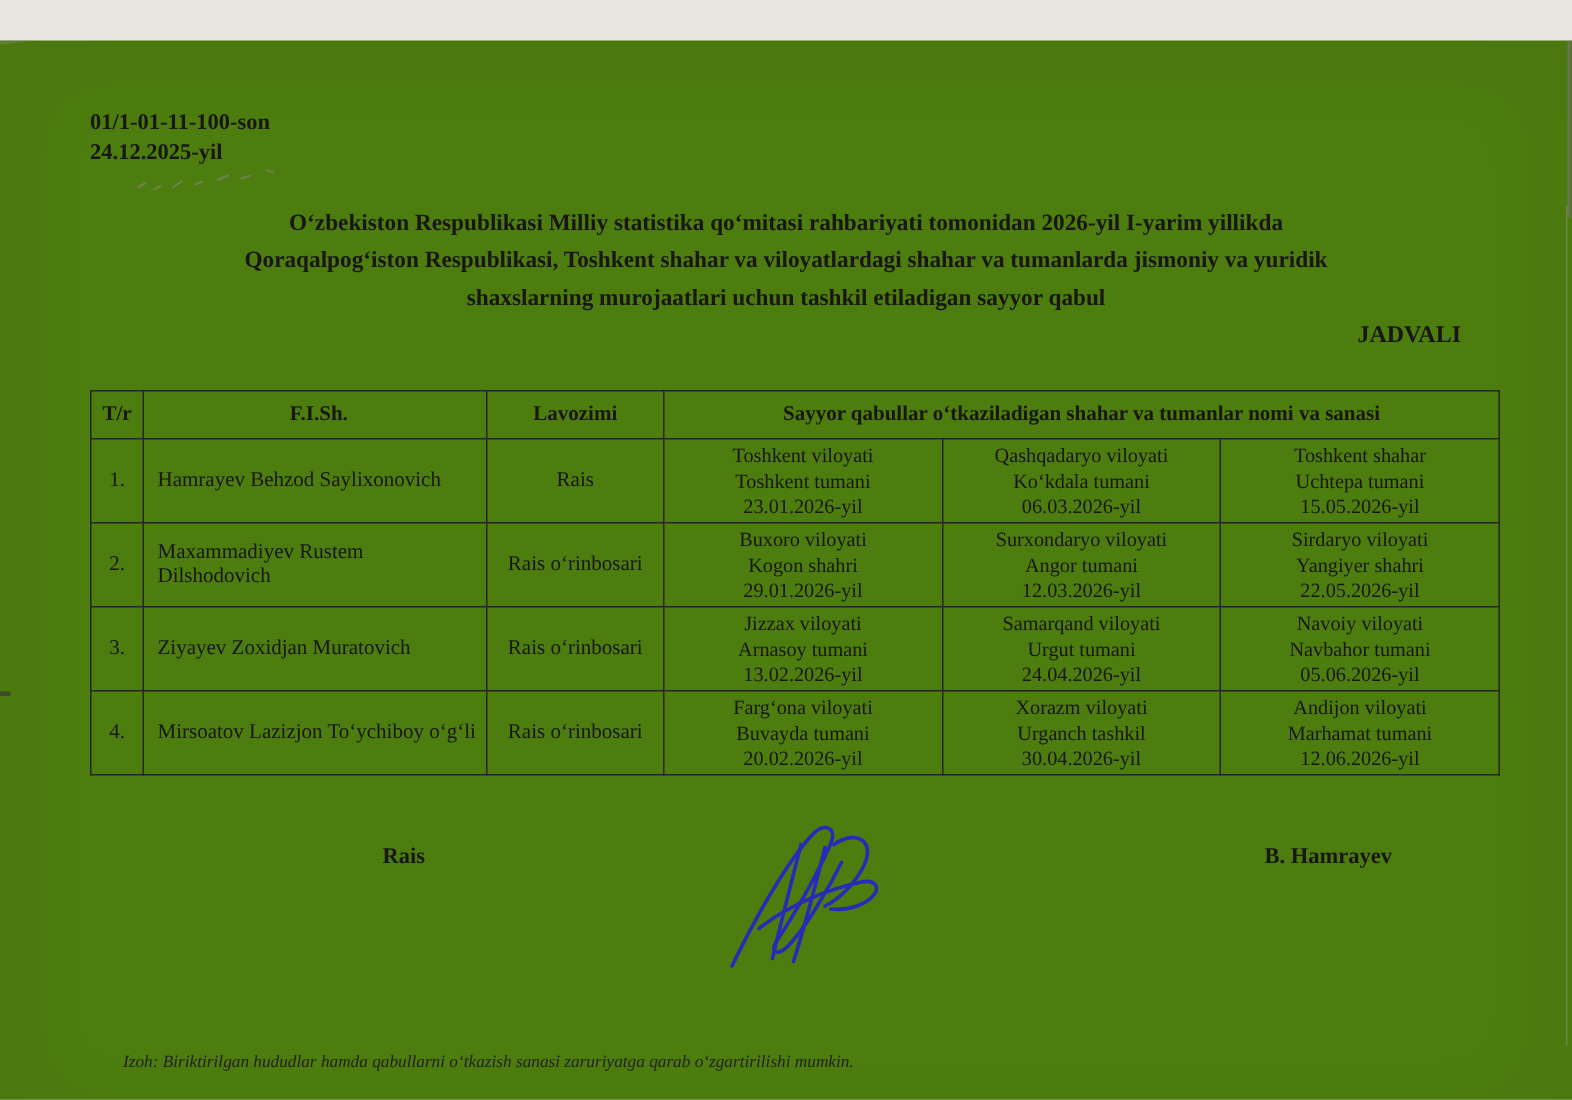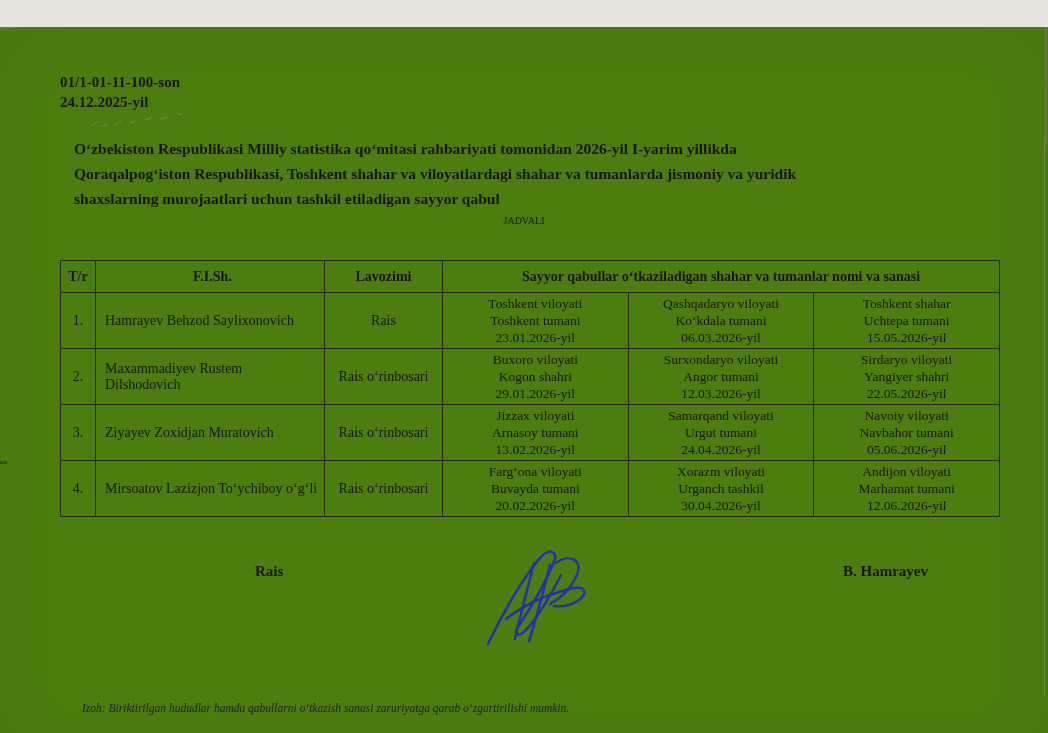--- a/index.html
+++ b/index.html
@@ -25,25 +25,25 @@
   .edge-left-dash    { position:absolute; left:0; top:434px; width:7px; height:3px; background:#3a3833; opacity:.7; }
   .pencil-smudge     { position:absolute; left:88px; top:86px; width:95px; height:16px; opacity:.5; }
   .corner-top-left   { position:absolute; left:0; top:0; width:40px; height:3px; background:#8a877f; opacity:.35; transform:rotate(-8deg); transform-origin:left top; }
 
   .ref-block {
     position: absolute; left: 60px; top: 45px;
     font-weight: bold; font-size: 15px; line-height: 20px;
   }
   .title-block {
     position: absolute; left: 74px; top: 109px; width: 900px;
-    text-align: left; font-weight: bold; font-size: 15.5px; line-height: 25px;
+    text-align: center; font-weight: bold; font-size: 15.5px; line-height: 25px;
   }
   .title-heading {
     position: absolute; left: 74px; top: 188px; width: 900px;
-    text-align: center; font-weight: normal; font-size: 10px;
+    text-align: right; font-weight: bold; font-size: 16px;
   }
 
   table.schedule {
     position: absolute; left: 60px; top: 233px;
     width: 940px; border-collapse: collapse; table-layout: fixed;
   }
   table.schedule td, table.schedule th {
     border: 1.6px solid #26251f;
     vertical-align: middle;
     padding: 2px 4px;

